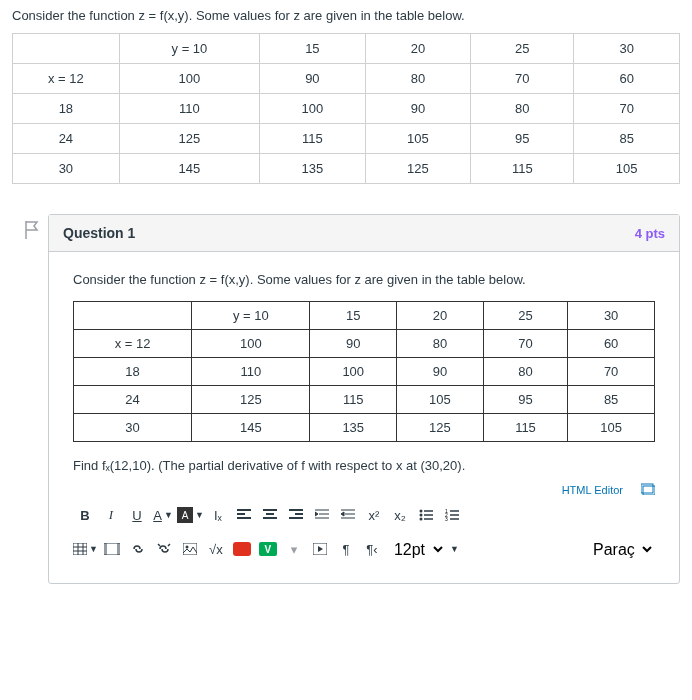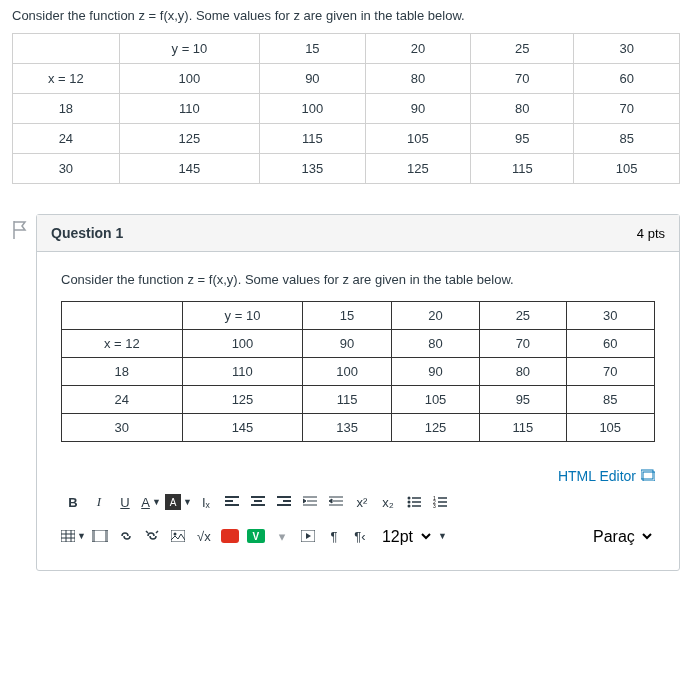--- a/index.html
+++ b/index.html
@@ -15,50 +15,50 @@
 .top-table th, .top-table td {
   border: 1px solid #d0d0d0;
   padding: 7px 10px;
   text-align: center;
   font-weight: normal;
   font-size: 13px;
 }
 .top-table tr th:first-child, .top-table tr td:first-child { text-align: center; width: 16%; }
 .top-table th { background: #fff; }
 .top-table td { background: #fff; }
-.question-wrap { padding: 12px 0 0 4px; display: flex; }
+.question-wrap { padding: 12px 0 0 16px; display: flex; }
 .flag-col { width: 32px; display: flex; justify-content: center; padding-top: 6px; }
 .flag-icon { width: 16px; height: 20px; }
 .question-card {
   flex: 1;
   border: 1px solid #c7cdd1;
   border-radius: 3px;
   margin-right: 12px;
 }
 .q-header {
   display: flex;
   justify-content: space-between;
   align-items: center;
   padding: 10px 14px;
   border-bottom: 1px solid #c7cdd1;
   background: #f5f5f5;
 }
 .q-title { font-weight: bold; font-size: 14px; }
-.q-pts { color: #000000; font-size: 13px; font-weight: normal; }
+.q-pts { color: #8b5cf6; font-size: 13px; font-weight: bold; }
 .q-body { padding: 20px 24px 16px 24px; }
 .inner-table { width: 100%; border-collapse: collapse; margin-top: 14px; margin-bottom: 16px; }
 .inner-table th, .inner-table td {
   border: 1px solid #333;
   padding: 6px 8px;
   text-align: center;
   font-weight: normal;
   font-size: 13px;
 }
 .find-text { margin-top: 6px; }
-.editor-label { text-align: right; color: #0374b5; font-size: 14px; padding: 10px 0 4px 0; display: flex; justify-content: flex-end; align-items: center; gap: 5px; }
+.editor-label { text-align: right; color: #0374b5; font-size: 11px; padding: 10px 0 4px 0; display: flex; justify-content: flex-end; align-items: center; gap: 18px; }
 .toolbar { display: flex; flex-wrap: wrap; align-items: center; gap: 2px; padding: 2px 0 6px 0; }
 .tb-btn {
   min-width: 24px; height: 24px;
   display: inline-flex; align-items: center; justify-content: center;
   font-size: 13px; cursor: pointer;
   border: none; background: transparent;
   color: #2d3b45;
 }
 .tb-btn.bold { font-weight: bold; }
 .tb-btn.italic { font-style: italic; font-family: Georgia, serif; }
@@ -173,20 +173,21 @@
         <tr>
           <td>30</td>
           <td>145</td>
           <td>135</td>
           <td>125</td>
           <td>115</td>
           <td>105</td>
         </tr>
       </tbody>
         </table>
+      <div class="find-text">Find fₓ(12,10). (The partial derivative of f with respect to x at (30,20).</div>
 
       <div class="editor-label">
         <span>HTML Editor</span>
         <span>
           <svg width="14" height="12" viewBox="0 0 14 12">
               <rect x="0" y="1" width="12" height="9" fill="none" stroke="#0374b5"></rect>
               <rect x="2" y="3" width="12" height="9" fill="none" stroke="#0374b5"></rect>
             </svg>
         </span>
       </div>

